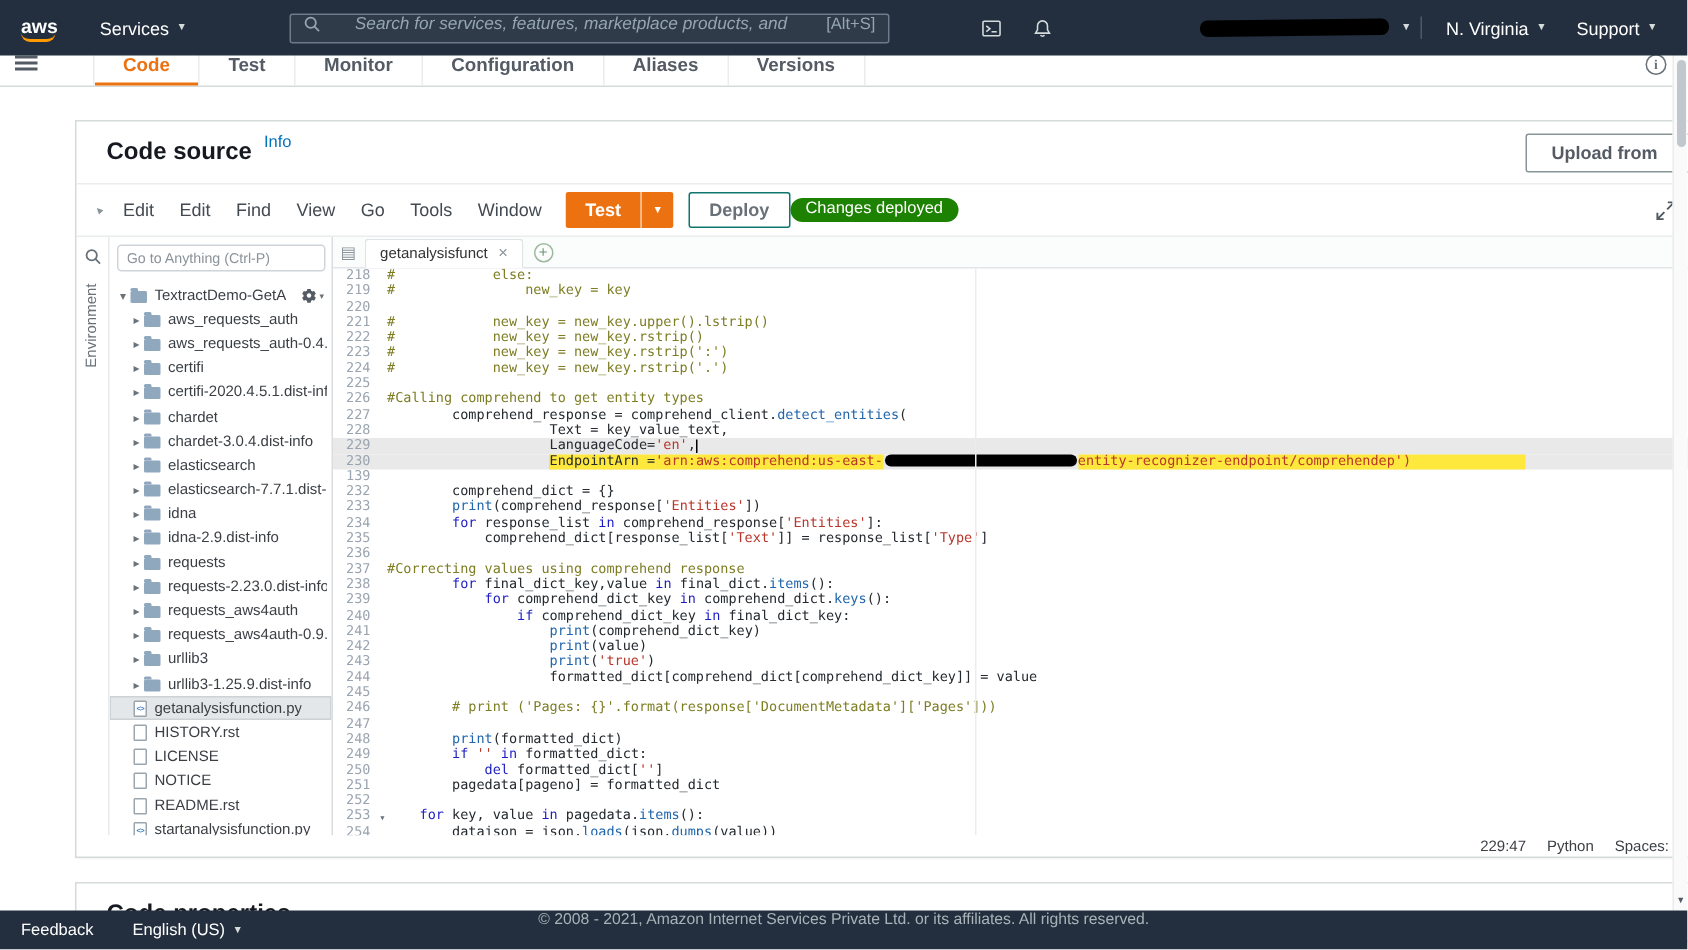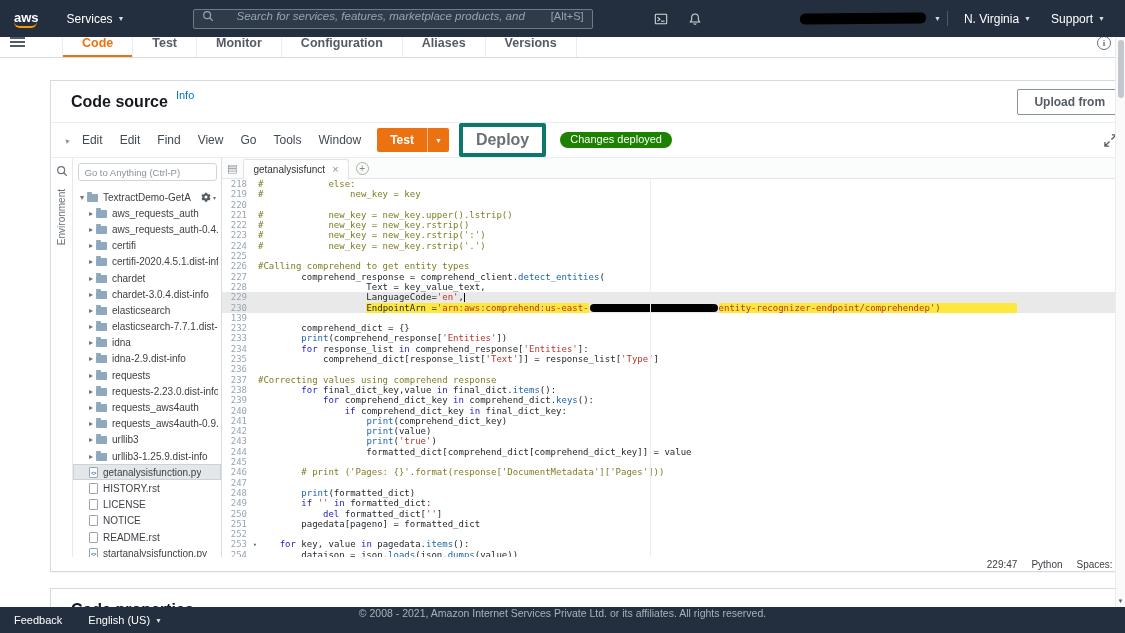--- a/index.html
+++ b/index.html
@@ -43,22 +43,22 @@
 
 
 .menubar{height:35px;display:flex;align-items:center;padding:0 12px;border-bottom:1px solid #eaeded}
 .collapse-tri{font-size:7px;color:#879596;margin-right:12px;transform:rotate(-45deg);cursor:pointer}
 .menus{display:flex;gap:17px;font-size:12px;color:#434a51}
 .menu-item{cursor:pointer}
 .testsplit{display:flex;margin-left:16px;border-radius:2px;overflow:hidden;cursor:pointer}
 .test-main{background:var(--accent);color:#fff;font-weight:700;font-size:12px;padding:5px 13px}
 .test-caret{background:var(--accent);border-left:1px solid rgba(255,255,255,.55);display:flex;align-items:center;padding:0 7px}
 .test-caret .caret{color:#fff}
-.deploy-btn{margin-left:10px;background:#fff;border:4px solid #0f766e;border-radius:2px;padding:4px 13px;font-size:16px;font-weight:700;color:#687078;font-family:inherit;cursor:pointer}
-.badge{margin-left:14px;background:var(--badge_green);color:#fff;font-size:11px;padding:1px 10px 3px;border-radius:10px;white-space:nowrap}
+.deploy-btn{margin-left:10px;background:#fff;border:1px solid #0f766e;border-radius:2px;padding:4px 13px;font-size:12px;font-weight:700;color:#687078;font-family:inherit;cursor:pointer}
+.badge{background:var(--badge_green);color:#fff;font-size:11px;padding:1px 10px 3px;border-radius:10px;white-space:nowrap}
 .menu-icons{margin-left:auto;display:flex;align-items:center;gap:14px}
 .menu-icons span{cursor:pointer;display:flex}
 
 
 .editor{height:399px;display:flex;overflow:hidden}
 .envstrip{width:22px;border-right:1px solid #e8ebeb;display:flex;flex-direction:column;align-items:center;padding-top:7px;gap:12px;flex:none}
 .envsearch{display:flex;cursor:pointer}
 .envlabel{writing-mode:vertical-rl;transform:rotate(180deg);font-size:10px;color:#687078;cursor:pointer}
 .treepanel{width:149px;border-right:1px solid #d9dde0;overflow:hidden;flex:none}
 .goto{display:block;width:139px;margin:5px auto 0;height:18px;border:1px solid #ced4d9;border-radius:3px;padding:0 6px;font-size:9.5px;color:#333;font-family:inherit;outline:none}

